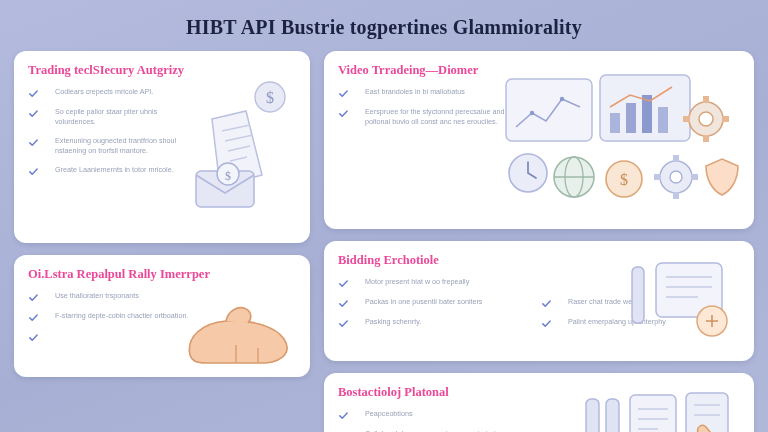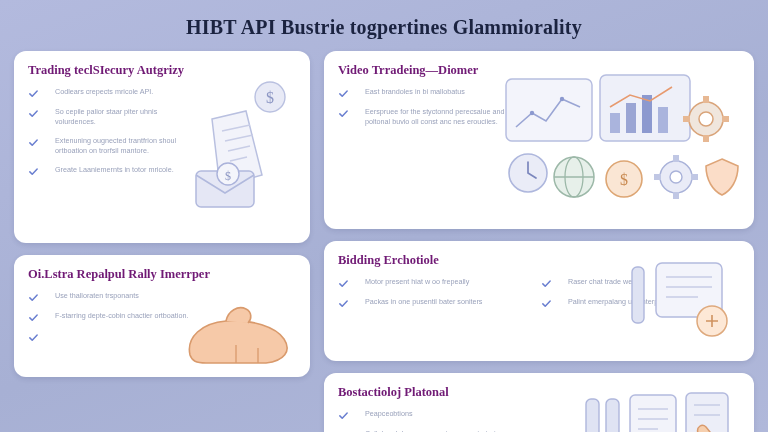--- a/index.html
+++ b/index.html
@@ -48,21 +48,21 @@
     border-radius: 12px;
     padding: 12px 14px 14px 14px;
     box-sizing: border-box;
     box-shadow: 0 2px 5px rgba(40,50,90,0.13);
     position: relative;
     overflow: hidden;
   }
   .card-title {
     font-size: 12.5px;
     font-weight: bold;
-    color: #701a75;
+    color: #ec4899;
     margin-bottom: 9px;
     font-family: "Liberation Serif", serif;
     line-height: 1.2;
   }
   .bullets {
     display: flex;
     flex-direction: column;
     gap: 8px;
     width: 60%;
   }
@@ -135,21 +135,21 @@
                 </svg>
             </span>
             <span class="btext">So cepile palior staar piter uhnis volurdences.</span>
           </div>
           <div class="bullet">
             <span class="check">
               <svg viewBox="0 0 12 12" width="11" height="11">
                   <path d="M2 6.4 L4.6 9 L10 3.2" fill="none" stroke="#6a7fd0" stroke-width="1.6" stroke-linecap="round" stroke-linejoin="round"></path>
                 </svg>
             </span>
-            <span class="btext">Extenuning ougnected trantfrion shoul ortboation on trorfsil mantore.</span>
+            <span class="btext">Extenuning ougnected trantfrion shoul nstaening on trorfsil mantore.</span>
           </div>
           <div class="bullet">
             <span class="check">
               <svg viewBox="0 0 12 12" width="11" height="11">
                   <path d="M2 6.4 L4.6 9 L10 3.2" fill="none" stroke="#6a7fd0" stroke-width="1.6" stroke-linecap="round" stroke-linejoin="round"></path>
                 </svg>
             </span>
             <span class="btext">Greate Laaniemernts in totor mricole.</span>
           </div>
         </div>
@@ -306,20 +306,28 @@
               <span class="btext">Motor present hiat w oo frepeally</span>
             </div>
             <div class="bullet">
               <span class="check">
                 <svg viewBox="0 0 12 12" width="11" height="11">
                     <path d="M2 6.4 L4.6 9 L10 3.2" fill="none" stroke="#6a7fd0" stroke-width="1.6" stroke-linecap="round" stroke-linejoin="round"></path>
                   </svg>
               </span>
               <span class="btext">Packas in one pusentil bater soniters</span>
             </div>
+            <div class="bullet">
+              <span class="check">
+                <svg viewBox="0 0 12 12" width="11" height="11">
+                    <path d="M2 6.4 L4.6 9 L10 3.2" fill="none" stroke="#6a7fd0" stroke-width="1.6" stroke-linecap="round" stroke-linejoin="round"></path>
+                  </svg>
+              </span>
+              <span class="btext">Pasking schenrty.</span>
+            </div>
           </div>
           <div class="bullets half" style="width:32%;">
             <div class="bullet">
               <span class="check">
                 <svg viewBox="0 0 12 12" width="11" height="11">
                     <path d="M2 6.4 L4.6 9 L10 3.2" fill="none" stroke="#6a7fd0" stroke-width="1.6" stroke-linecap="round" stroke-linejoin="round"></path>
                   </svg>
               </span>
               <span class="btext">Raser chat trade wean</span>
             </div>

